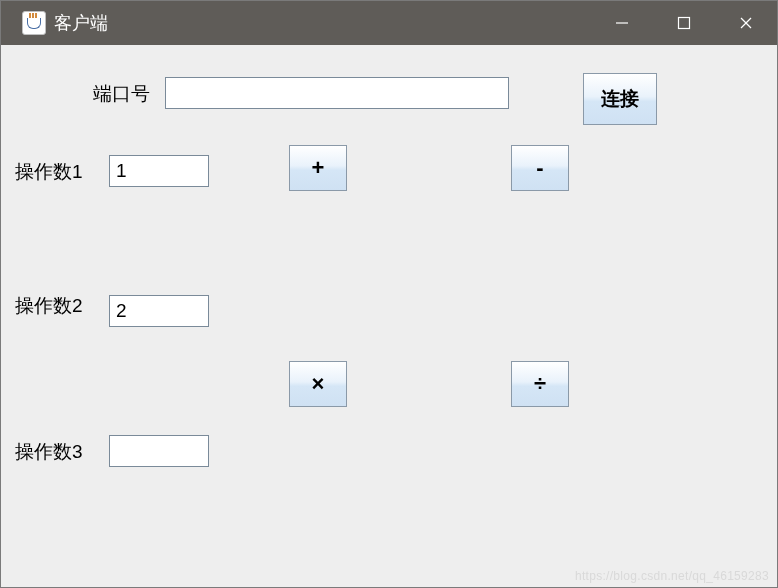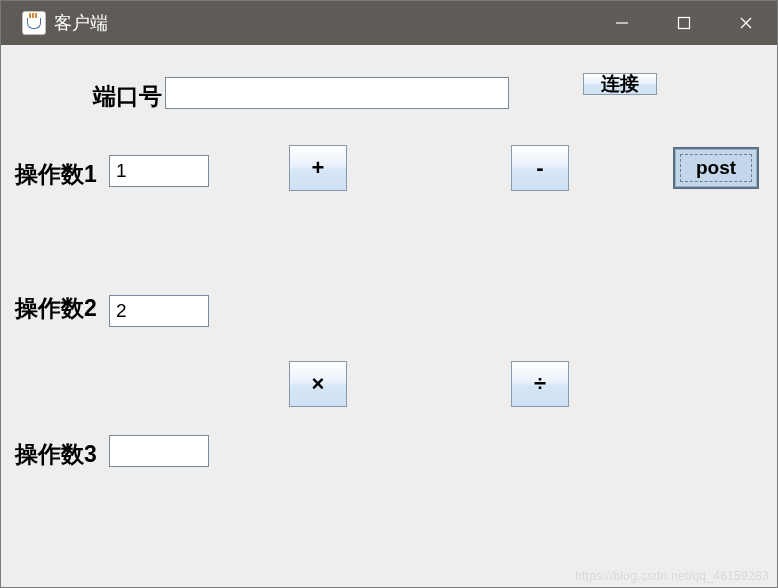--- a/index.html
+++ b/index.html
@@ -74,25 +74,24 @@
     color: #fff;
   }
   .win-btn svg { display: block; }
   
   .client {
     position: absolute;
     top: 44px; left: 0; right: 0; bottom: 0;
     background: #eeeeee;
   }
   .label {
-    font-size: 23px;
+    font-size: 19px;
     color: #000;
     position: absolute;
     white-space: nowrap;
-    font-weight: bold;
   }
   .textfield {
     position: absolute;
     box-sizing: border-box;
     border: 1px solid #7a8a99;
     background: #fff;
     padding: 2px 6px;
     font-size: 19px;
     font-family: inherit;
     outline: none;
@@ -159,35 +158,31 @@
           <line x1="12" y1="2" x2="2" y2="12" stroke="#fff" stroke-width="1.2"></line>
         </svg>
       </div>
     </div>
   </div>
 
   <div class="client">
 
     <div class="label" style="left:92px; top:36px;">端口号</div>
     <input class="textfield" style="left: 164px; top: 32px; width: 344px; height: 32px;" value="">
-    <div class="jbtn" style="left:582px; top:28px; width:74px; height:22px;">
+    <div class="jbtn" style="left:582px; top:28px; width:74px; height:52px;">
       <span>连接</span>
     </div>
 
     <div class="label" style="left:14px; top:114px;">操作数1</div>
     <input class="textfield" style="left: 108px; top: 110px; width: 100px; height: 32px;" value="1">
     <div class="jbtn" style="left:288px; top:100px; width:58px; height:46px; font-size:22px;">
       <span>+</span>
     </div>
     <div class="jbtn" style="left:510px; top:100px; width:58px; height:46px; font-size:22px;">
       <span>-</span>
-    </div>
-    <div class="jbtn active" style="left:672px; top:102px; width:86px; height:42px;">
-      <span>post</span>
-      <span class="focus-ring"></span>
     </div>
 
     <div class="label" style="left:14px; top:248px;">操作数2</div>
     <input class="textfield" style="left: 108px; top: 250px; width: 100px; height: 32px;" value="2">
 
     <div class="jbtn" style="left:288px; top:316px; width:58px; height:46px; font-size:22px;">
       <span>×</span>
     </div>
     <div class="jbtn" style="left:510px; top:316px; width:58px; height:46px; font-size:22px;">
       <span>÷</span>

